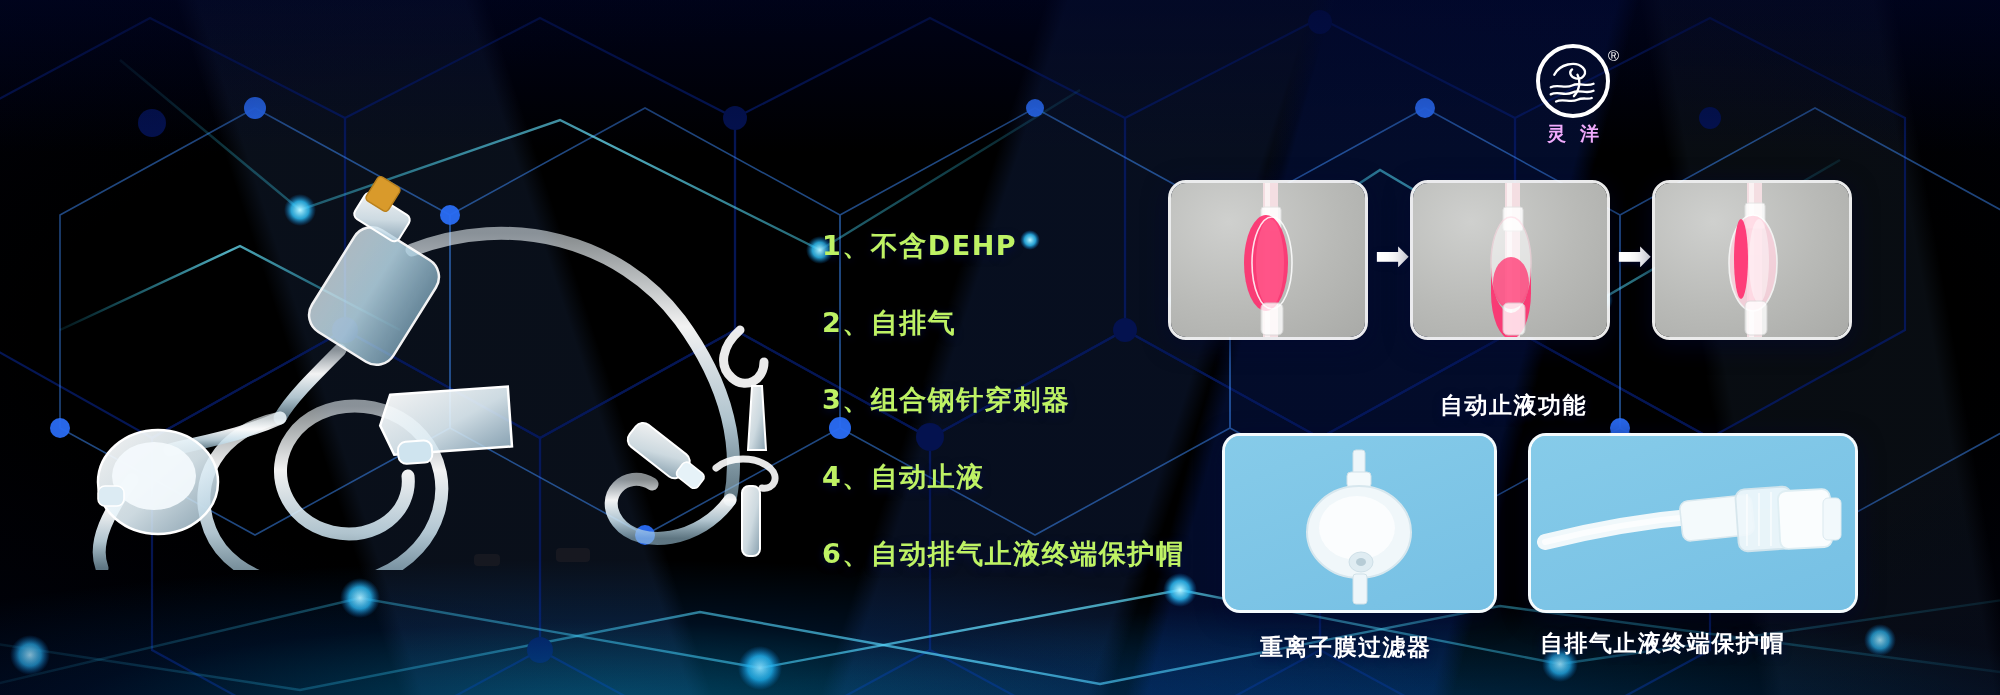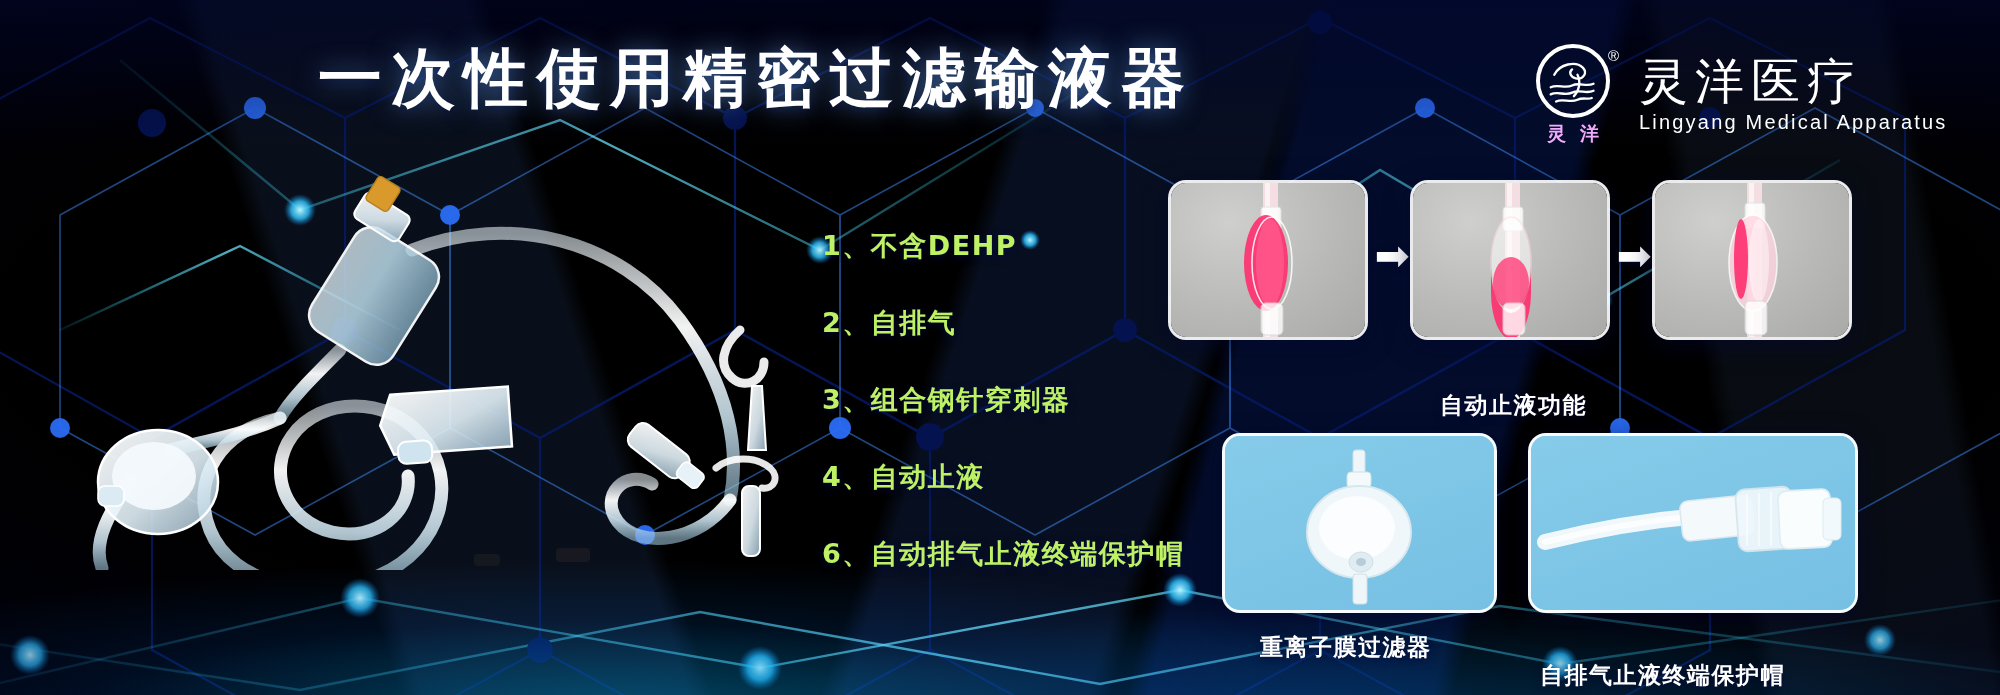--- a/index.html
+++ b/index.html
@@ -119,21 +119,21 @@
     font-size:23px; letter-spacing:1.5px; white-space:nowrap;
     text-shadow:0 2px 8px rgba(0,10,60,.85);
     font-family:"DejaVu Sans","Liberation Sans",sans-serif;
   }
   #cap-stop{ left:1440px; top:390px;text-align:right; }
 
   #panel-filter{ left:1222px; top:433px; width:275px; height:180px; background:#7ec7e8; }
   #panel-cap{ left:1528px; top:433px; width:330px; height:180px; background:#7ec7e8; }
   .lightblue{ width:100%; height:100%; background:linear-gradient(160deg,#86cbe9 0%,#76c0e4 100%); position:relative; }
   #cap-filter{ left:1260px; top:632px; }
-  #cap-protect{ left:1540px; top:628px;margin-top:32px; }
+  #cap-protect{ left:1540px; top:628px; }
 </style>
 </head>
 <body>
 
 <div id="banner">
 
   <div class="bg-layer facets"></div>
 
   <svg class="net" viewBox="0 0 2000 695" preserveAspectRatio="none">
     <defs>
@@ -216,41 +216,36 @@
       <circle cx="30" cy="655" r="20" fill="url(#nodeGlow)"></circle>
       <circle cx="1880" cy="640" r="16" fill="url(#nodeGlow)"></circle>
       <circle cx="1030" cy="240" r="10" fill="url(#nodeGlow)"></circle>
     </g>
   </svg>
 
   <div class="bg-layer topshade"></div>
   <div class="bg-layer botglow"></div>
   <div class="bg-layer vignette"></div>
 
-  <div id="title">一次性使用精密过滤输液器</div>
 
   <div id="logo">
     <div class="logo-mark">
       <div class="logo-circle">
         <svg viewBox="0 0 74 74" width="66" height="66" style="display:block;margin:0 auto;">
           <g fill="none" stroke="#fff" stroke-width="2.6" stroke-linecap="round">
             <path d="M16,30 C22,18 40,14 48,22 C54,28 48,36 40,34 C34,32.5 32,27 36,24"></path>
             <path d="M42,30 C46,38 44,48 38,54"></path>
             <path d="M12,44 C20,40 28,46 36,42 C44,38 52,44 60,40"></path>
             <path d="M12,52 C20,48 28,54 36,50 C44,46 52,52 60,48"></path>
             <path d="M18,60 C26,56 34,62 42,58 C48,55 54,58 58,56"></path>
           </g>
         </svg>
       </div>
       <div class="logo-reg">®</div>
       <div class="logo-cn-small">灵洋</div>
-    </div>
-    <div class="logo-words">
-      <div class="logo-cn">灵洋医疗</div>
-      <div class="logo-en">Lingyang Medical Apparatus</div>
     </div>
   </div>
 
   <div id="hero">
     <svg viewBox="0 0 760 420" width="760" height="420">
       <defs>
         <linearGradient id="tube" x1="0" y1="0" x2="0" y2="1">
           <stop offset="0%" stop-color="#f2fbff" stop-opacity=".55"></stop>
           <stop offset="35%" stop-color="#ffffff" stop-opacity=".95"></stop>
           <stop offset="70%" stop-color="#cfe6f2" stop-opacity=".85"></stop>

